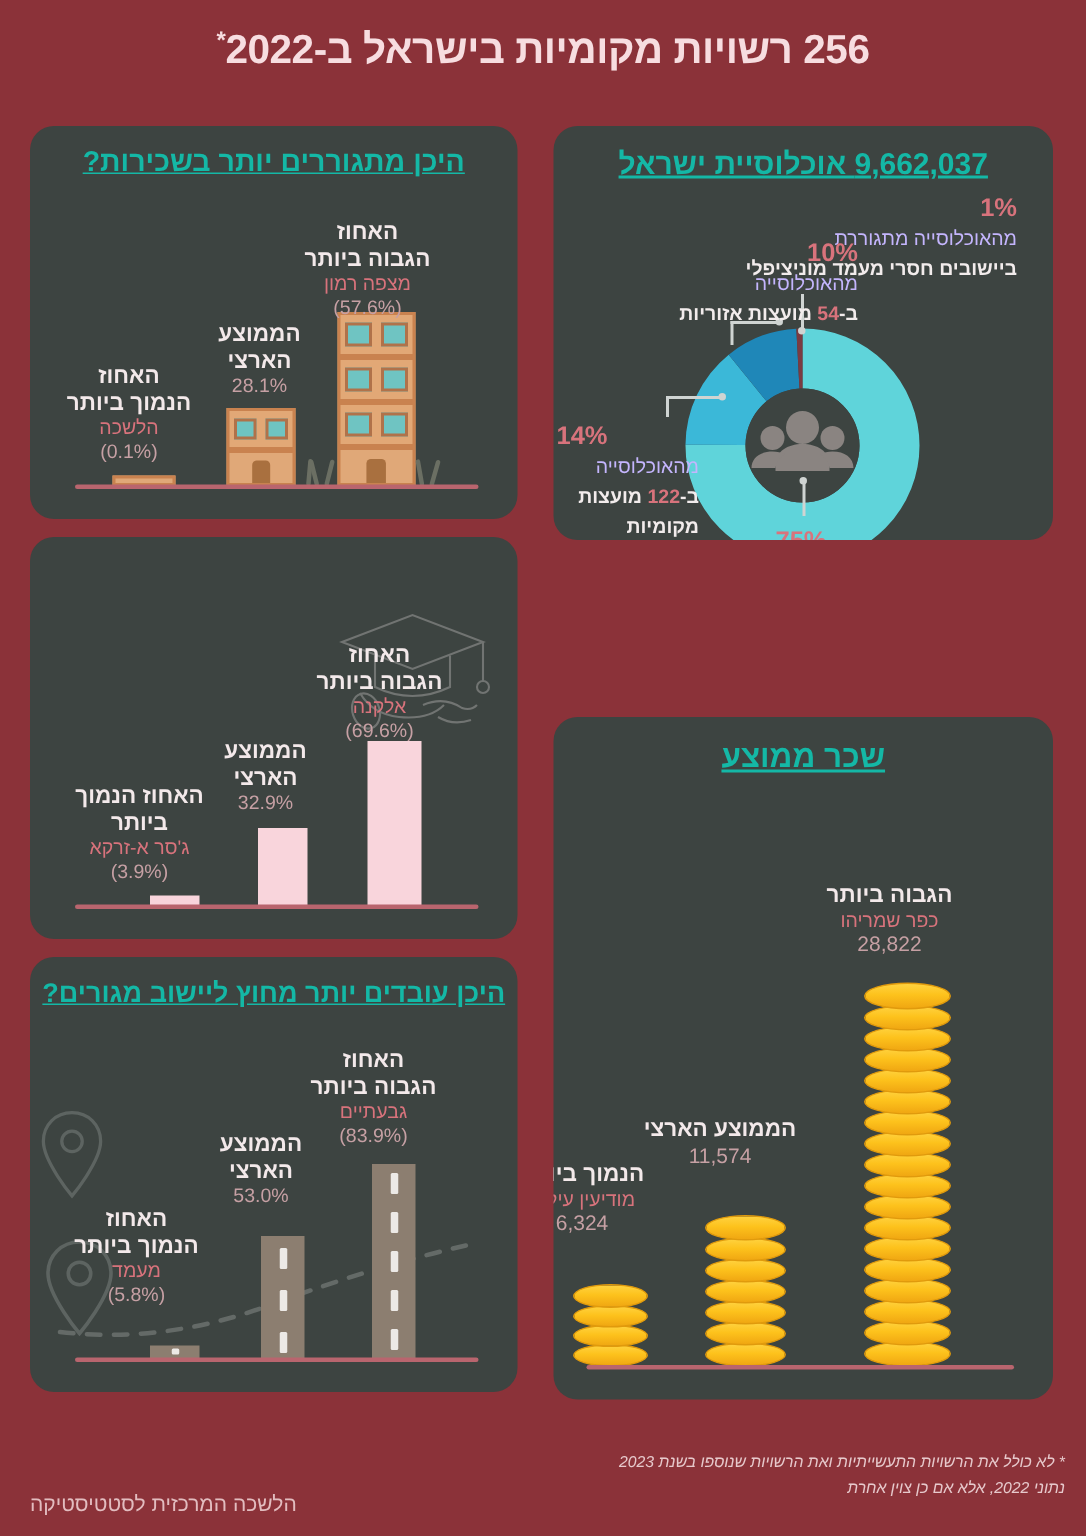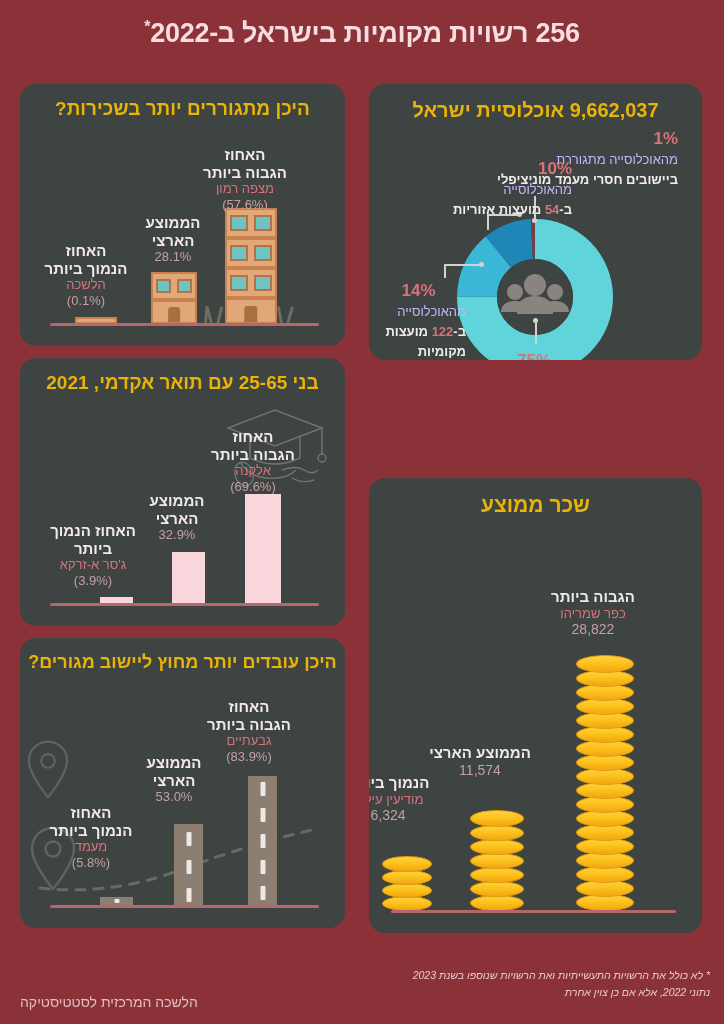--- a/index.html
+++ b/index.html
@@ -21,22 +21,22 @@
   }
   .main-title sup { font-size:16px; vertical-align:super; }
 
   
   .panel {
     position:absolute; background:#3d4441;
     border-radius:16px; overflow:hidden;
   }
   .panel-title {
     position:absolute; top:14px; left:0; width:100%;
-    text-align:center; color:#eab308; font-weight:bold;
-    font-size:19px; line-height:1.2;
+    text-align:center; color:#14b8a6; font-weight:bold;
+    font-size:19px; line-height:1.2;text-decoration:underline;
   }
   .panel-sub {
     position:absolute; top:42px; left:0; width:100%;
     text-align:center; color:#e9e2e2; font-size:14px;
   }
 
   
   #panel-rent    { left:20px;  top:84px;  width:325px; height:262px; }
   #panel-pop     { left:369px; top:84px;  width:333px; height:276px; }
   #panel-degree  { left:20px;  top:358px; width:325px; height:268px; }
@@ -245,37 +245,36 @@
     <div class="cal" style="right:130px; top:74px; width:170px; text-align:right;">
       <span class="pct" style="text-align:right;">10%</span>
       <span class="t1">מהאוכלוסייה</span><br>
       <span class="t2"><span>ב-</span><span class="num">54</span><span> מועצות אזוריות</span></span>
     </div>
 
     <div class="leader" style="left:75px; top:180px; width:38px; height:1.5px;"></div>
     <div class="leader" style="left:75px; top:180px; width:1.5px; height:14px;"></div>
     <div class="leader-dot" style="left:110px; top:178px;"></div>
     <div class="cal" style="right:236px; top:196px; width:95px; text-align:right;">
-      <span class="pct" style="text-align:center;">14%</span>
+      <span class="pct" style="text-align:left;">14%</span>
       <span class="t1">מהאוכלוסייה</span><br>
       <span class="t2"><span>ב-</span><span class="num">122</span><span> מועצות</span></span><br>
       <span class="t2">מקומיות</span>
     </div>
 
     <div class="leader" style="left:166px; top:236px; width:1.5px; height:24px;"></div>
     <div class="leader-dot" style="left:164px; top:234px;"></div>
     <div class="cal" style="left:100px; top:266px; width:130px;">
       <span class="pct">75%</span>
       <span class="t1">מהאוכלוסייה</span><br>
       <span class="t2"><span>ב-</span><span class="num">80</span><span> עיריות</span></span>
     </div>
   </div>
 
   <div class="panel" id="panel-degree">
-    <div class="panel-title">בני 25-65 עם תואר אקדמי, 2021</div>
 
     <svg class="cap-ill" style="left:200px; top:42px;" width="110" height="100" viewBox="0 0 110 100">
       <g stroke="#e8e2e2" stroke-width="1.4" fill="none">
         <path d="M8 28 L55 10 L102 28 L55 46 Z"></path>
         <path d="M30 37 L30 58 Q55 70 80 58 L80 37"></path>
         <path d="M102 28 L102 54"></path>
         <circle cx="102" cy="58" r="4"></circle>
         <path d="M20 62 q8 14 26 16 q20 2 30 -8"></path>
         <ellipse cx="24" cy="74" rx="9" ry="12" transform="rotate(-18 24 74)"></ellipse>
         <path d="M62 70 q14 -6 26 2 q6 2 10 -2"></path>

